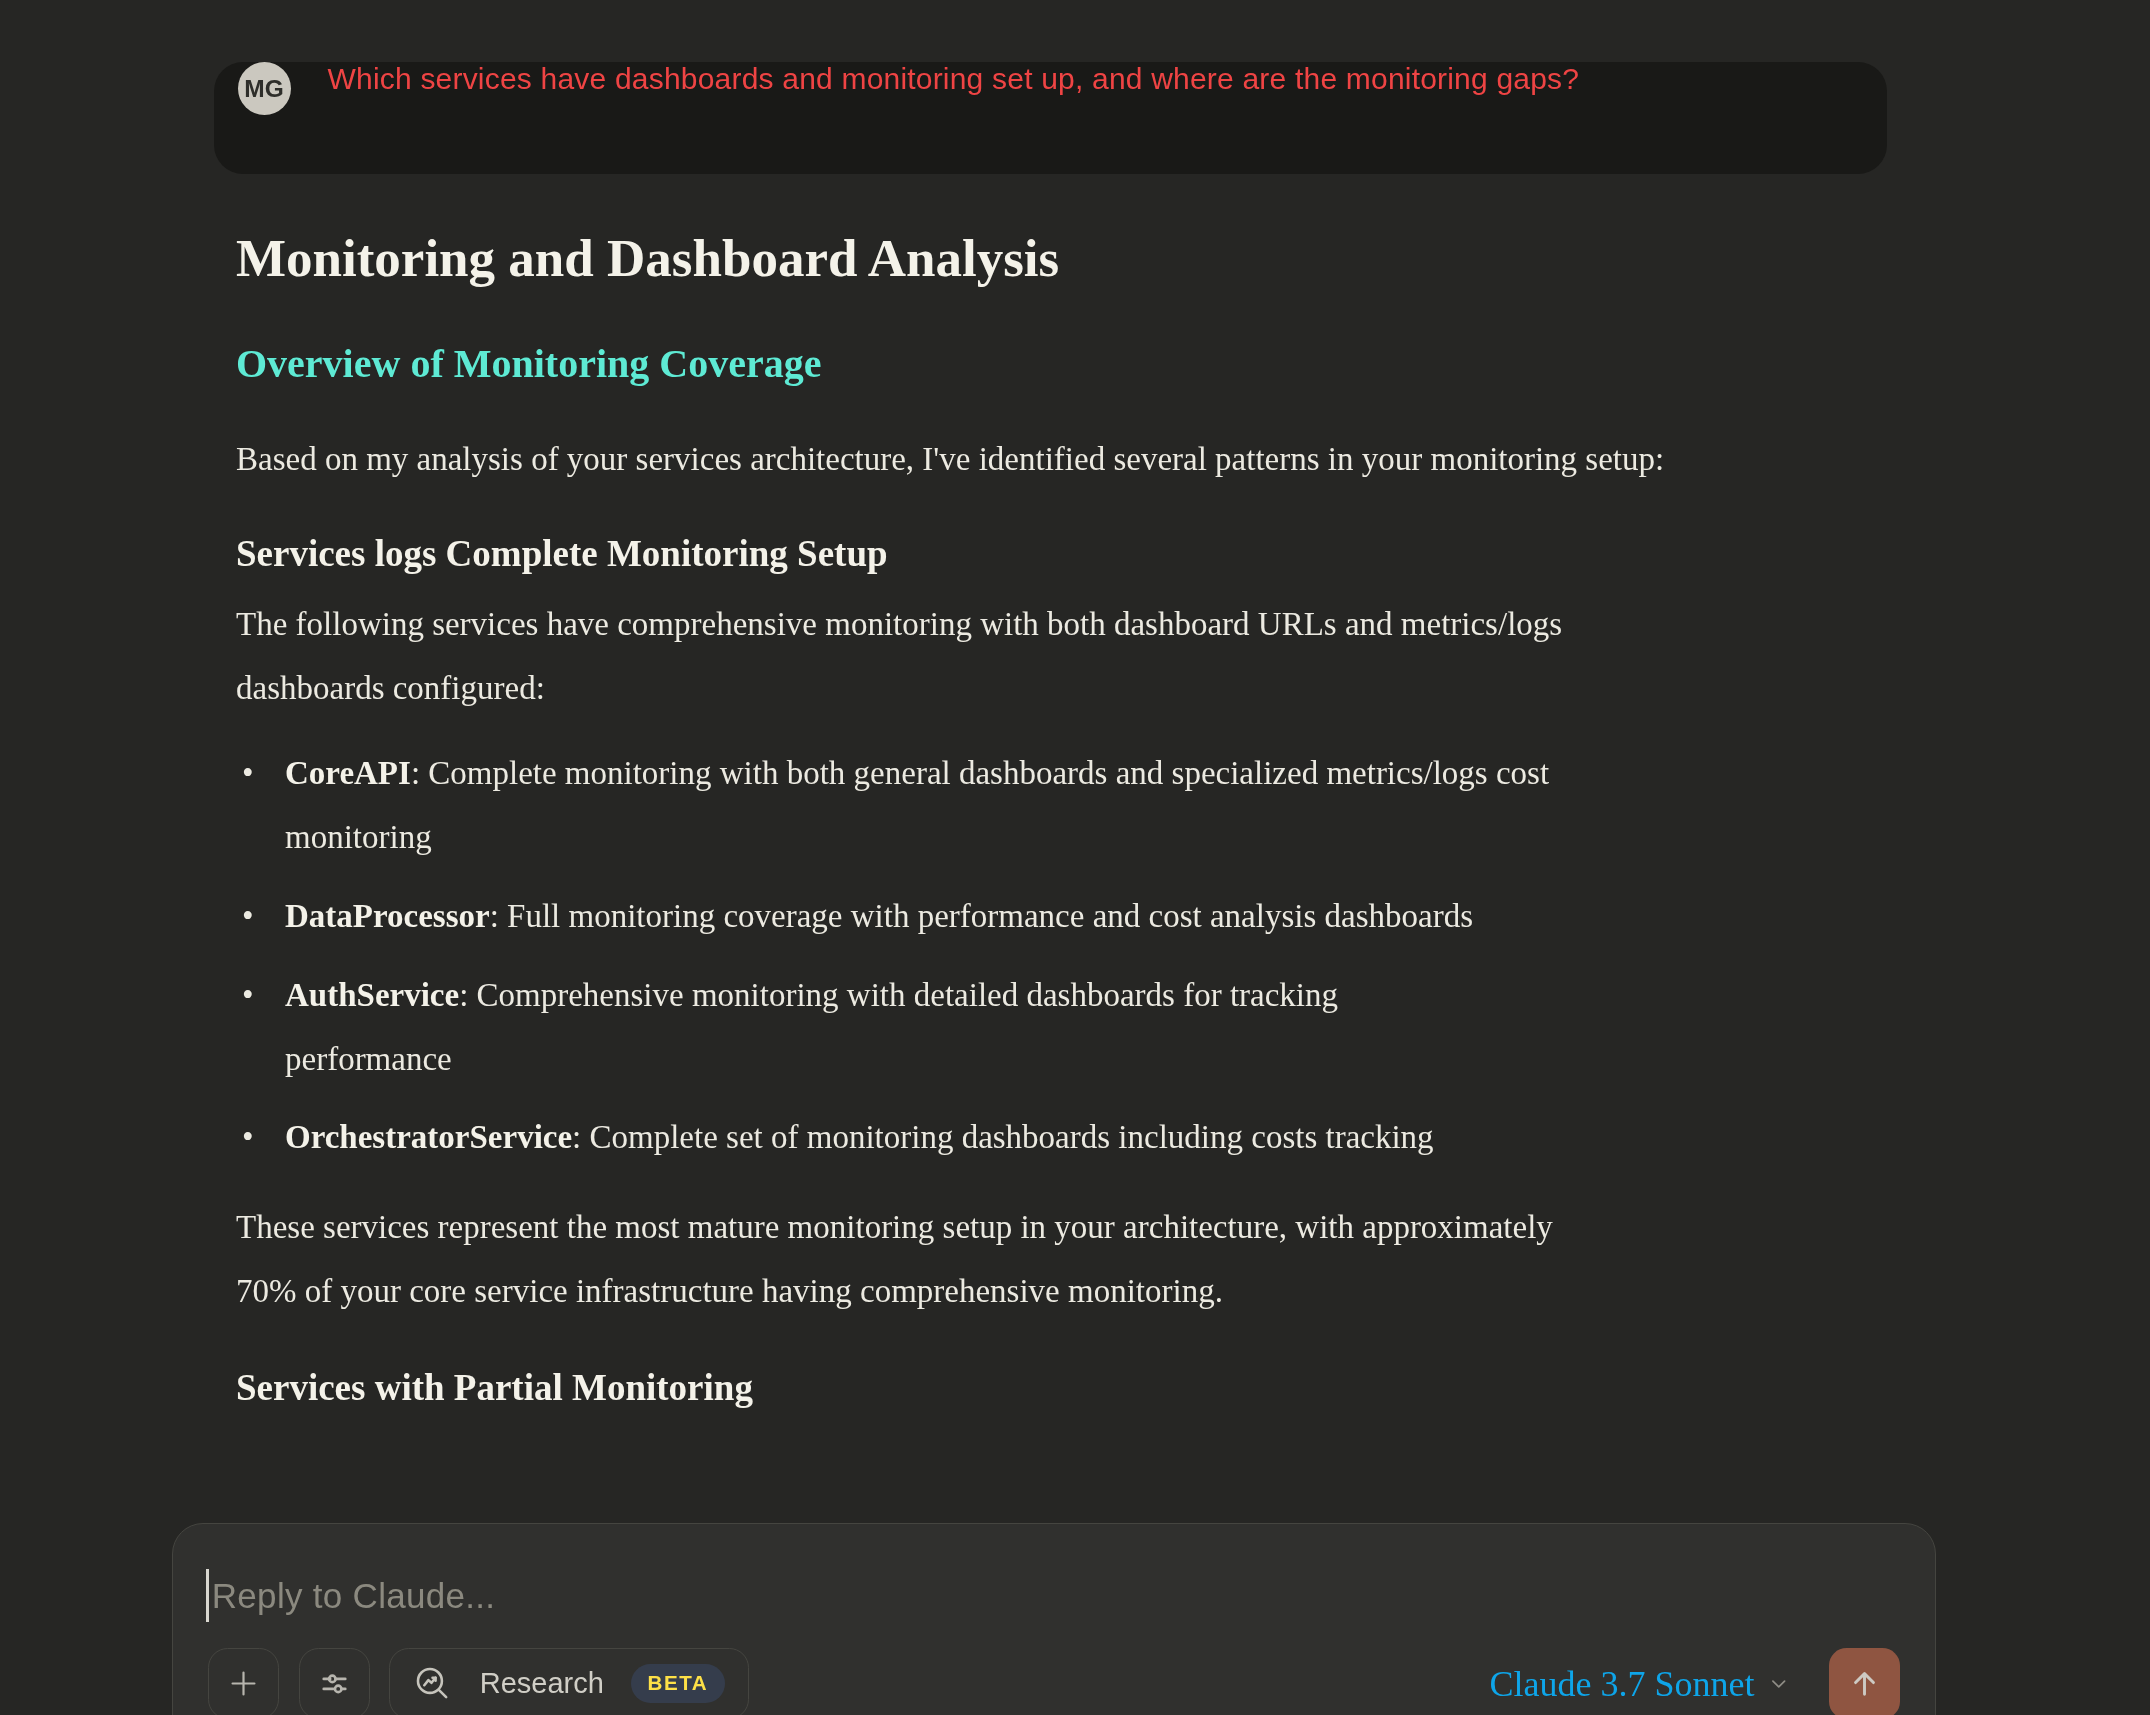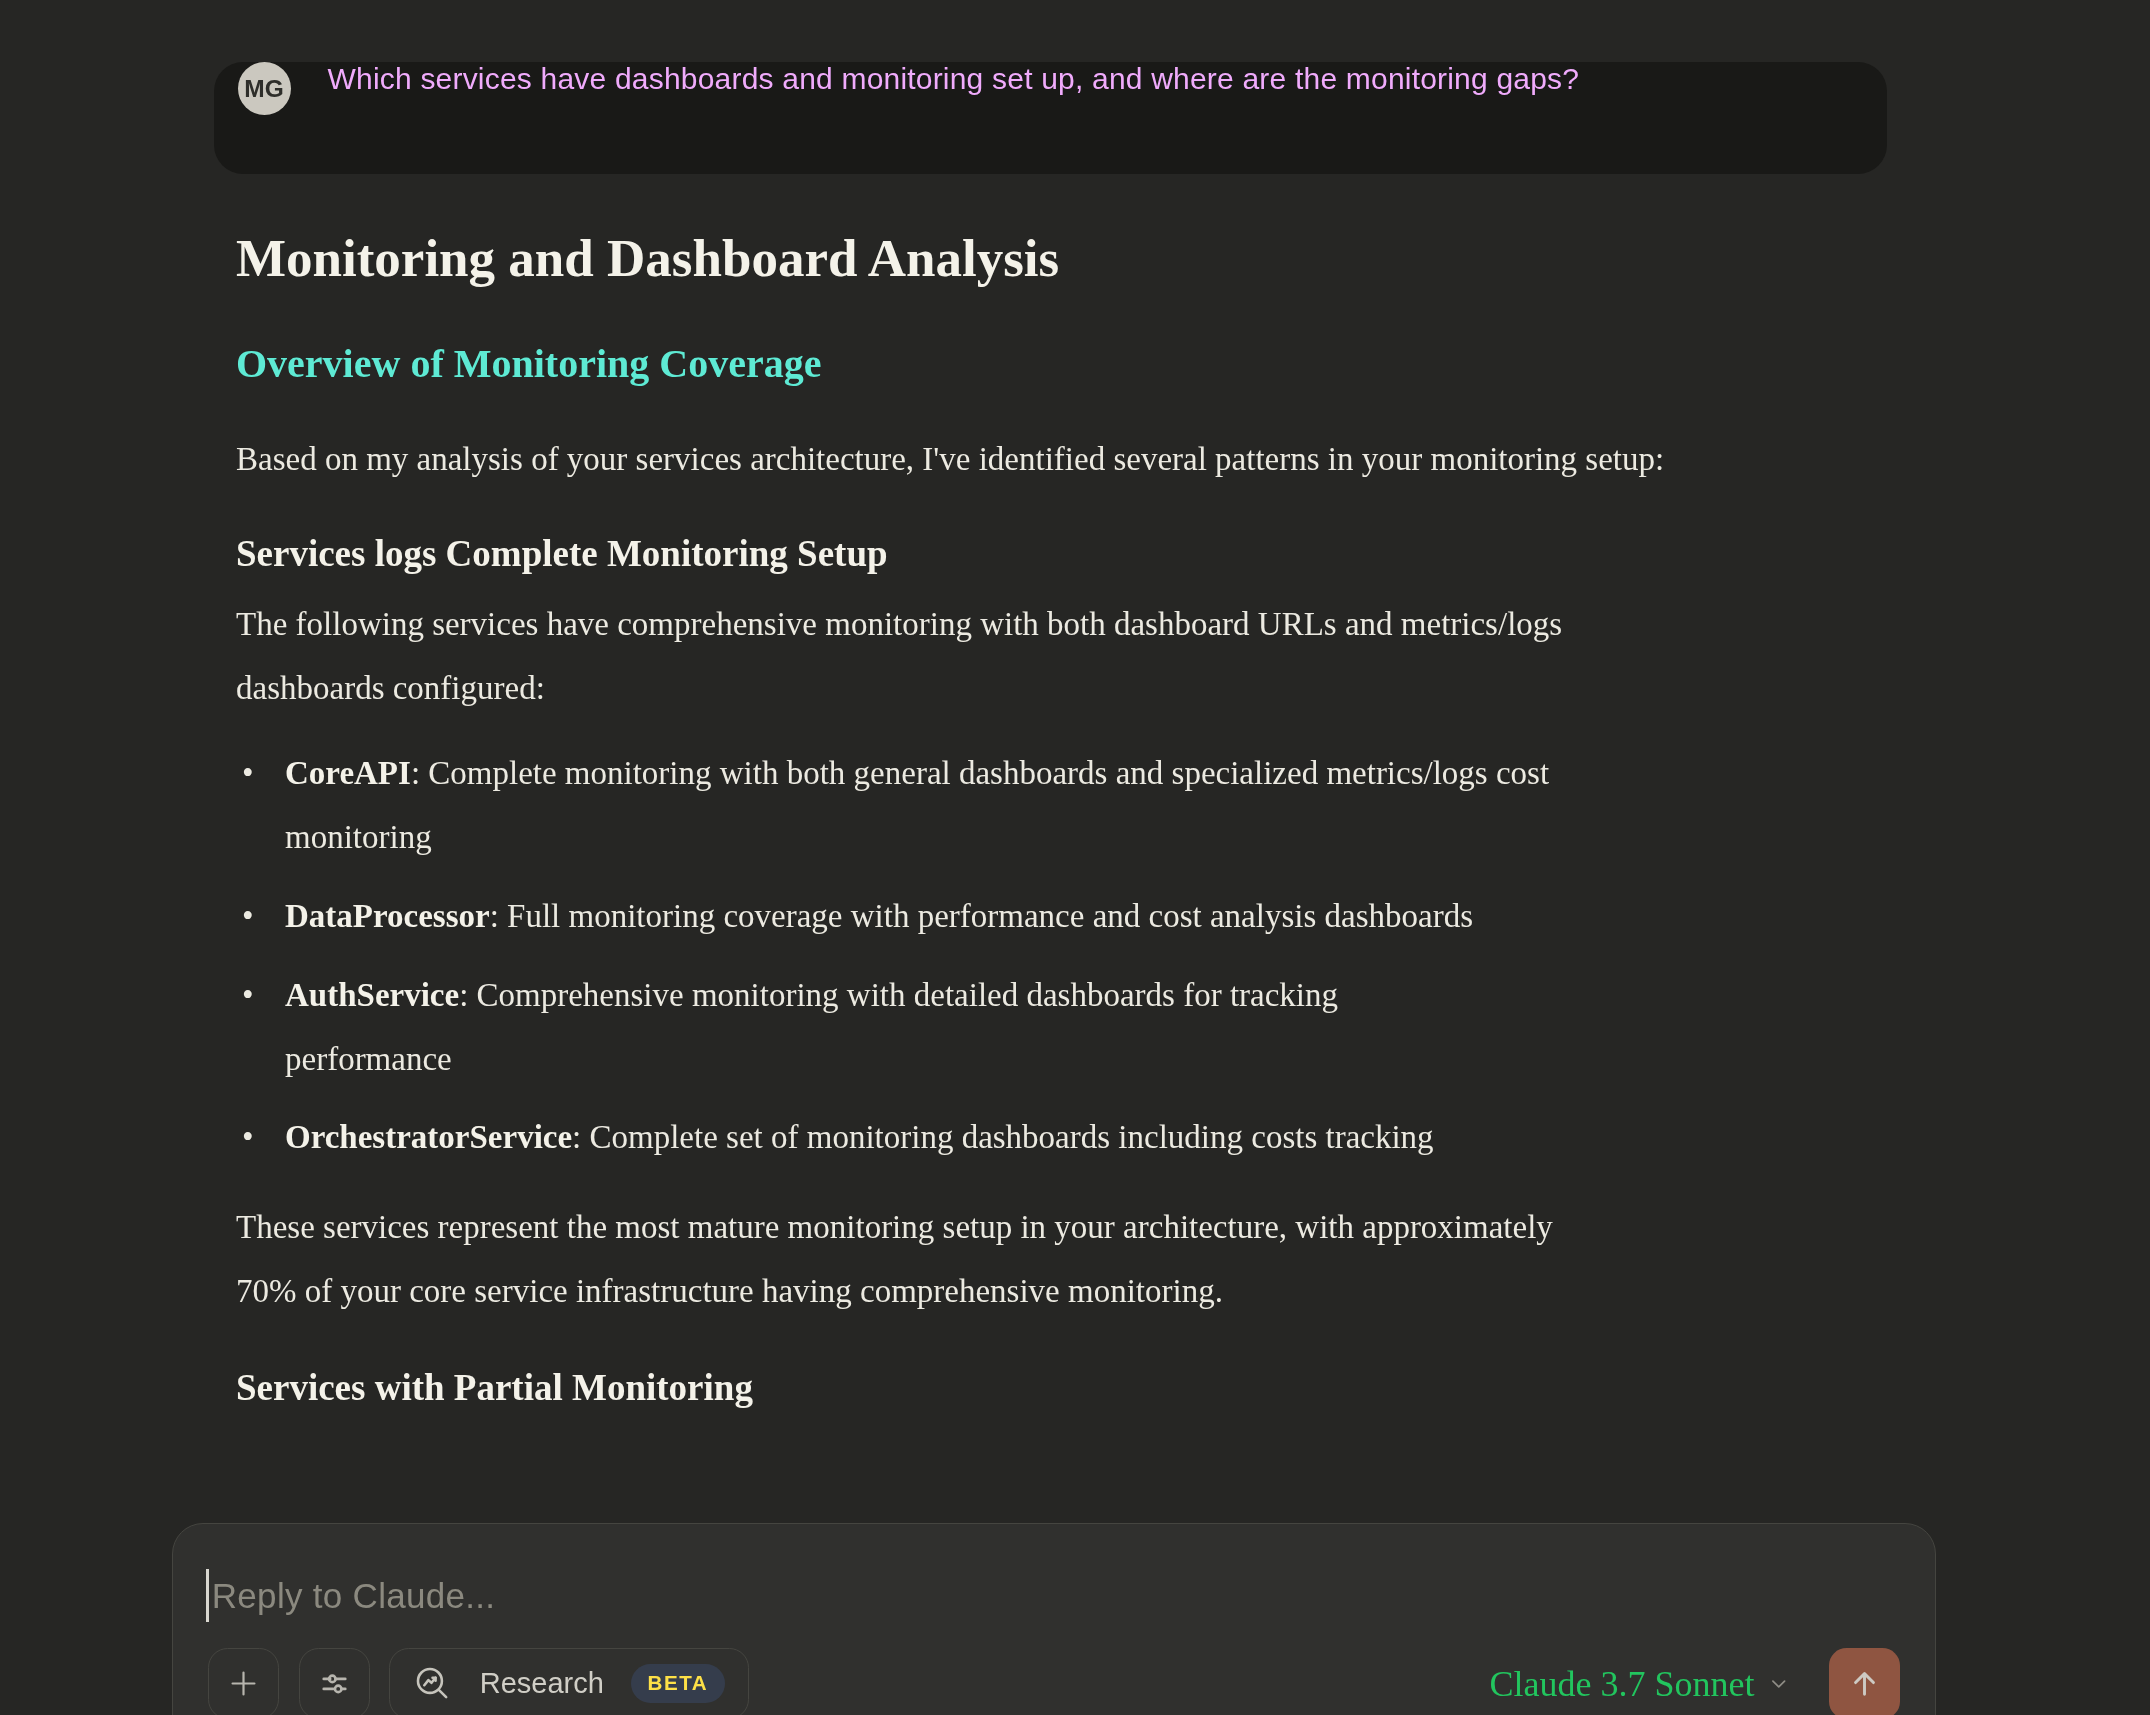--- a/index.html
+++ b/index.html
@@ -19,21 +19,21 @@
     display:flex; padding:0 33px 0 23.5px;
   }
   .avatar {
     width:53px; height:53px; border-radius:50%;
     background:#cbc8bf; color:#2e2e2a;
     font-weight:bold; font-size:24.5px; letter-spacing:0;
     display:flex; align-items:center; justify-content:center;
     flex:0 0 auto;
   }
   .user-text {
-    margin-left:37px; color:#f0abfc; font-size:30px; letter-spacing:0.2px;
+    margin-left:37px; color:#ef4444; font-size:30px; letter-spacing:0.2px;
     white-space:nowrap;
   }
 
   
   .content {
     position:absolute; left:236px; top:0; width:1647px;
     color:#eceae1;
     font-family:Liberation Serif, serif;
   }
   .content h1 {
@@ -105,21 +105,21 @@
     font-size:20.6px; font-weight:bold; letter-spacing:1.5px;
     padding:8.8px 16.7px; border-radius:21.6px; line-height:1;
   }
   .flex-spacer { flex:1 1 auto; }
   .model-select {
     display:flex; align-items:center; gap:11.8px; cursor:pointer;
     margin-right:17.6px;
   }
   .model-name {
     font-family:"Liberation Serif", "DejaVu Serif", serif;
-    color:#22c55e; font-size:36px;
+    color:#0ea5e9; font-size:36px;
   }
   .send-btn {
     width:71px; height:71px; border-radius:17.6px;
     background:#8f5541; border:none;
     display:flex; align-items:center; justify-content:center;
     cursor:pointer; flex:0 0 auto; padding:0;
   }
   svg { display:block; }
 </style>
 </head>

